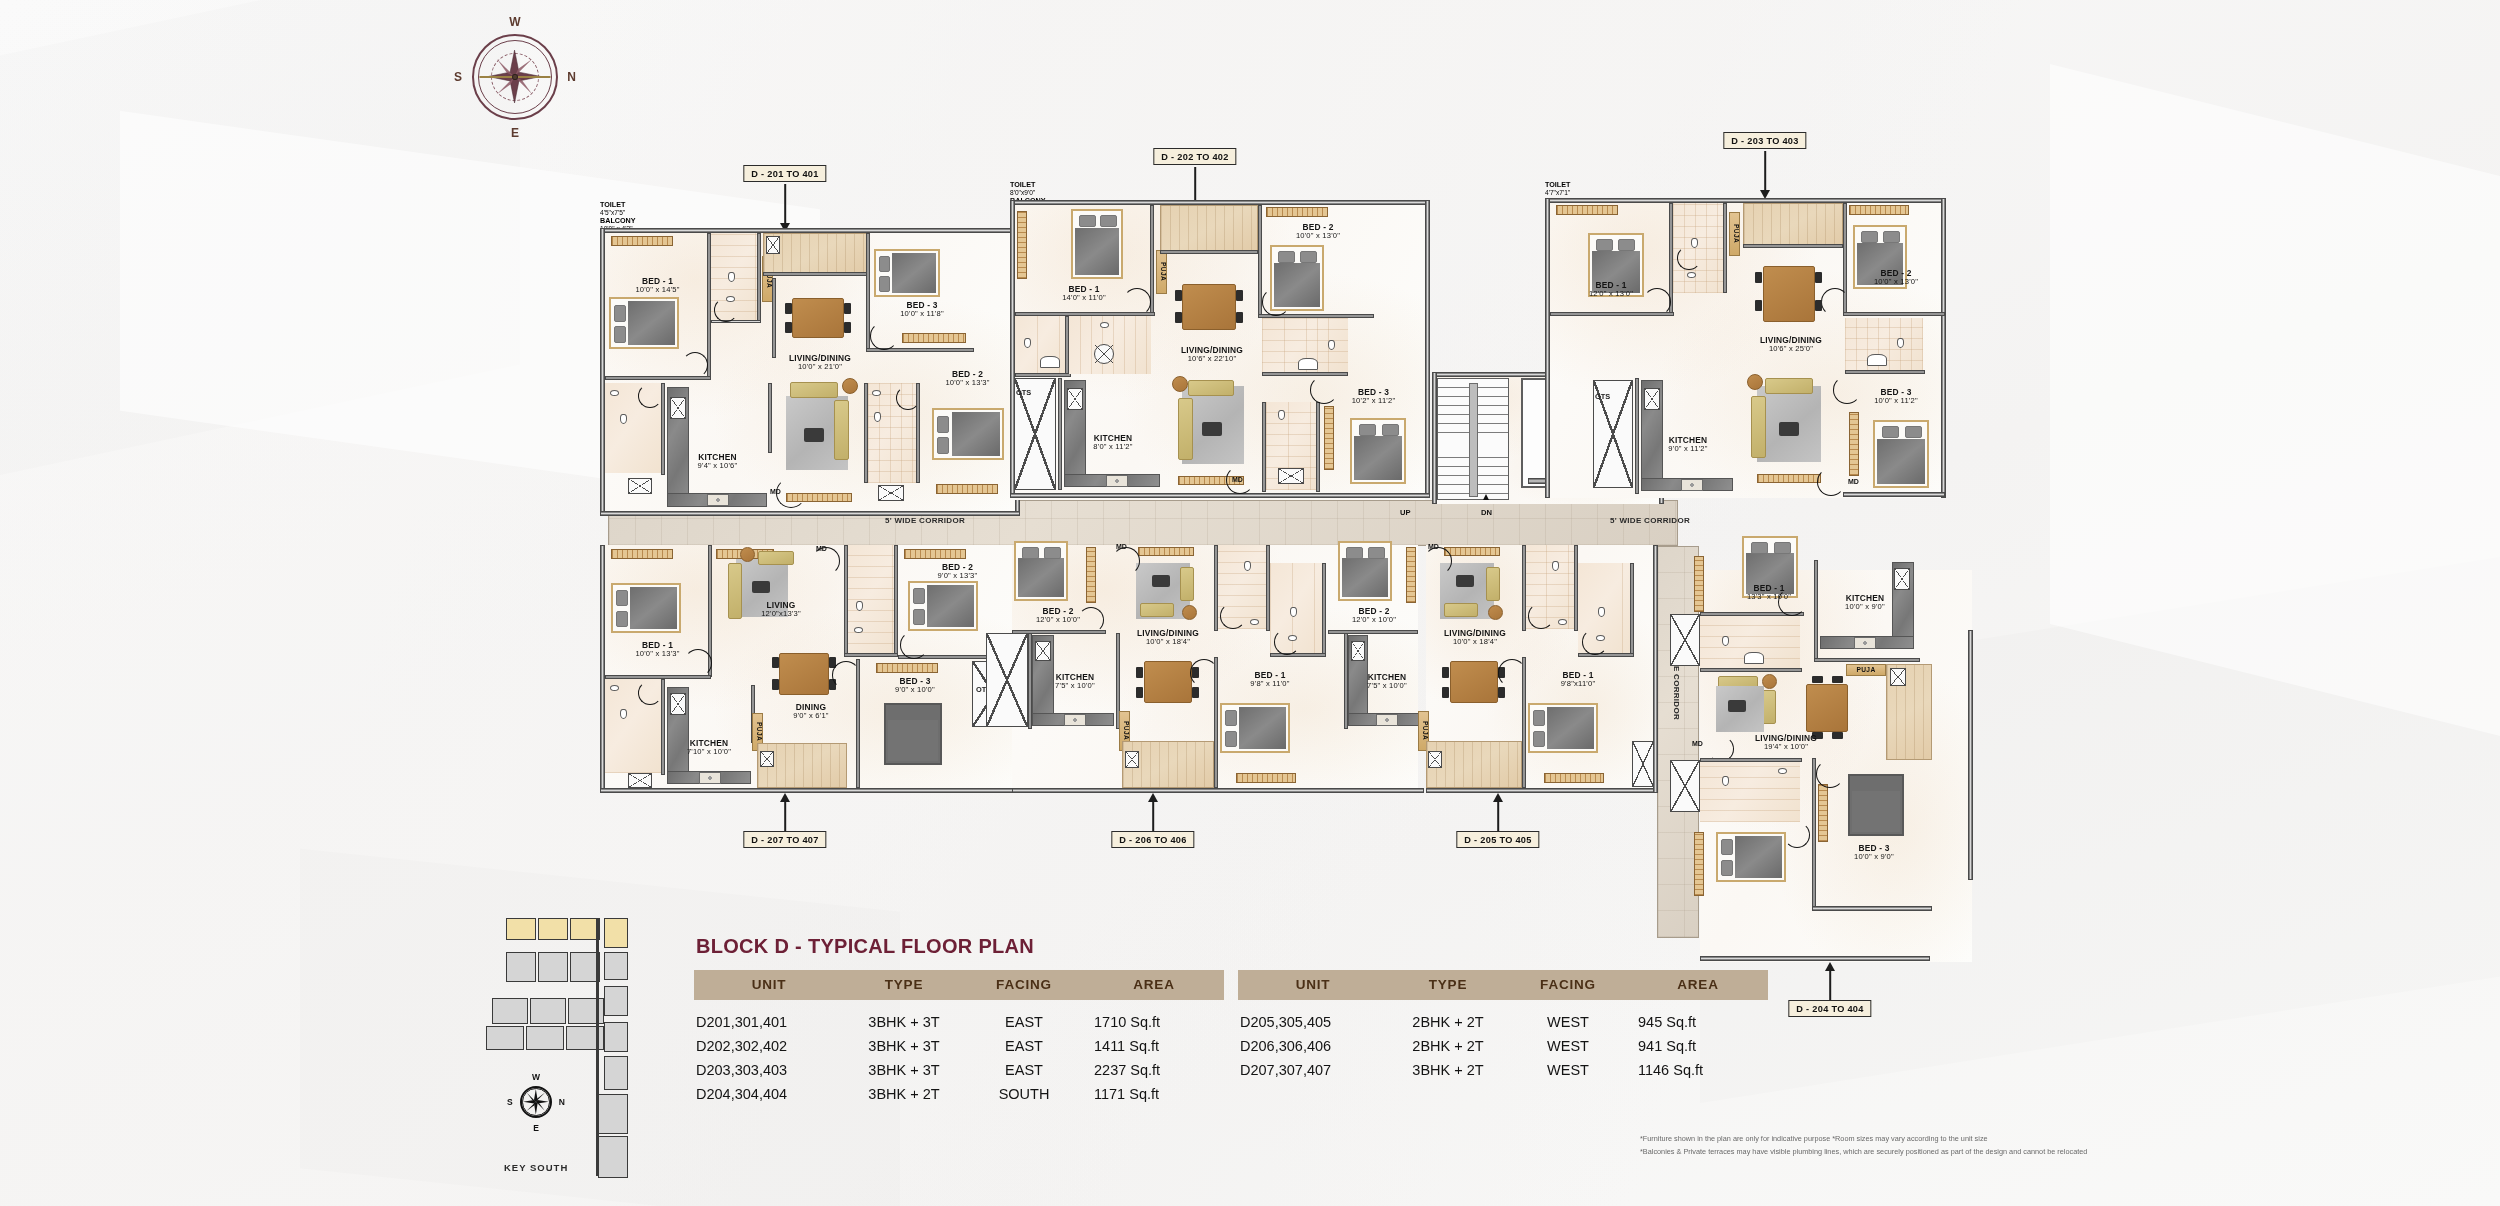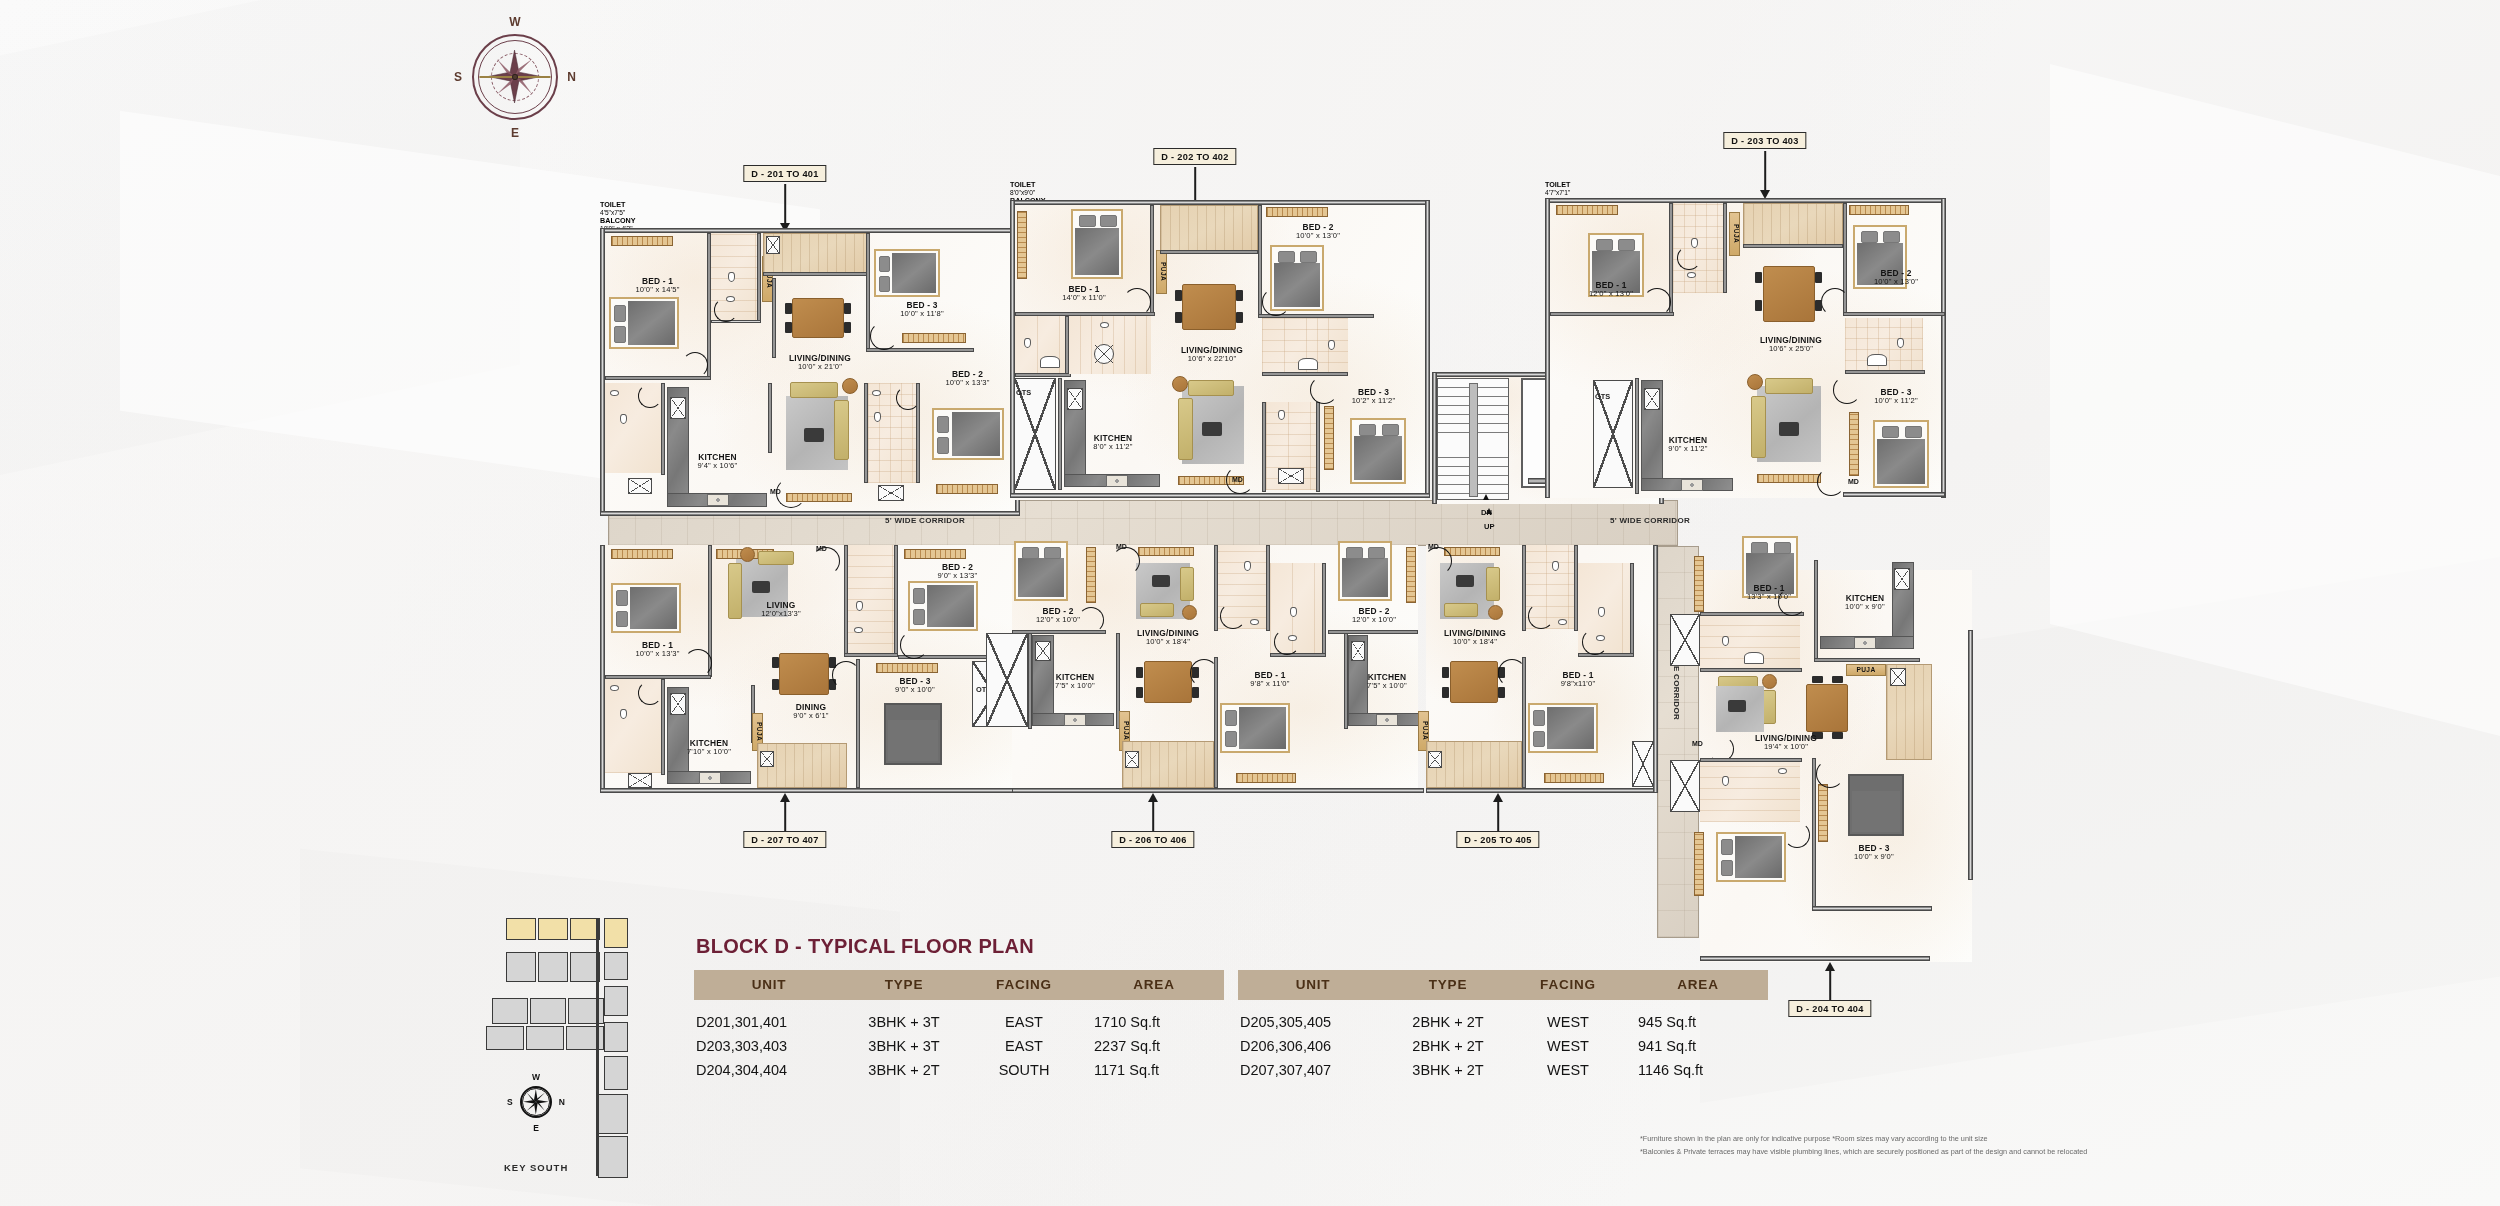--- a/index.html
+++ b/index.html
@@ -278,21 +278,21 @@
     <div class="tread" style="top:35px;"></div>
     <div class="tread" style="top:44px;"></div>
     <div class="tread" style="top:53px;"></div>
     <div class="tread" style="top:78px;"></div>
     <div class="tread" style="top:87px;"></div>
     <div class="tread" style="top:96px;"></div>
     <div class="tread" style="top:105px;"></div>
     <div class="tread" style="top:114px;"></div>
     <div class="stair-mid" style="left:31px;top:4px;width:9px;height:114px;"></div>
   </div>
-  <div class="updn arrow-up" style="left:1484px;top:508px;margin-top:14px;">UP</div>
+  <div class="updn arrow-up" style="left:1400px;top:508px;">UP</div>
   <div class="updn arrow-up" style="left:1481px;top:508px;">DN</div>
 
   <div class="lift-box" style="left:1521px;top:378px;width:72px;height:110px;">
     <span>LIFT</span>
   </div>
   <div class="wall" style="left:1528px;top:478px;width:58px;height:6px;"></div>
 
   <div class="unit" style="left:600px;top:200px;width:420px;height:320px;">
     <div class="slab" style="left:5px;top:28px;width:410px;height:285px;"></div>
 
@@ -1162,20 +1162,26 @@
         <th style="width:120px;">FACING</th>
         <th style="width:140px;">AREA</th>
       </tr>
     </thead>
     <tbody>
       <tr>
         <td class="unit-col">D201,301,401</td>
         <td>3BHK + 3T</td>
         <td>EAST</td>
         <td class="area-col">1710 Sq.ft</td>
+      </tr>
+      <tr>
+        <td class="unit-col">D202,302,402</td>
+        <td>3BHK + 3T</td>
+        <td>EAST</td>
+        <td class="area-col">1411 Sq.ft</td>
       </tr>
       <tr>
         <td class="unit-col">D203,303,403</td>
         <td>3BHK + 3T</td>
         <td>EAST</td>
         <td class="area-col">2237 Sq.ft</td>
       </tr>
       <tr>
         <td class="unit-col">D204,304,404</td>
         <td>3BHK + 2T</td>

